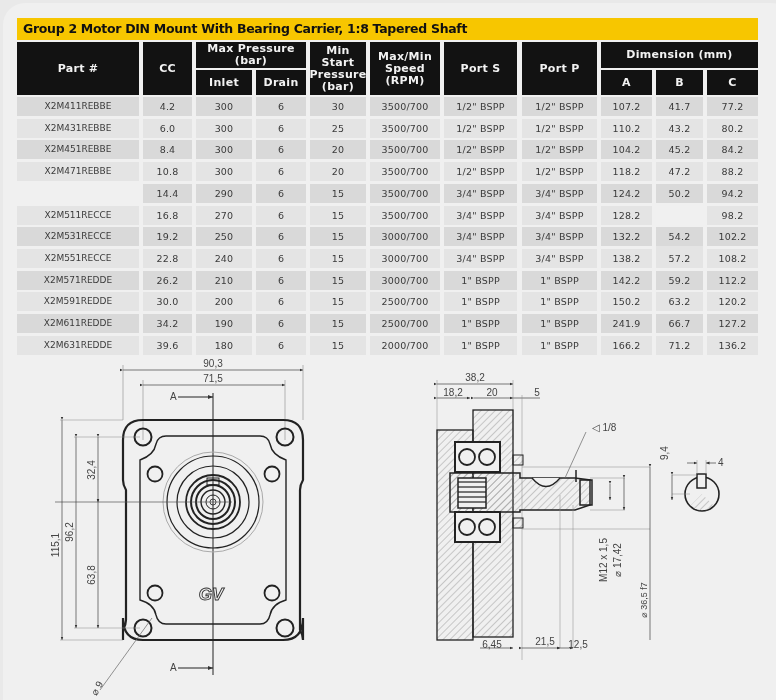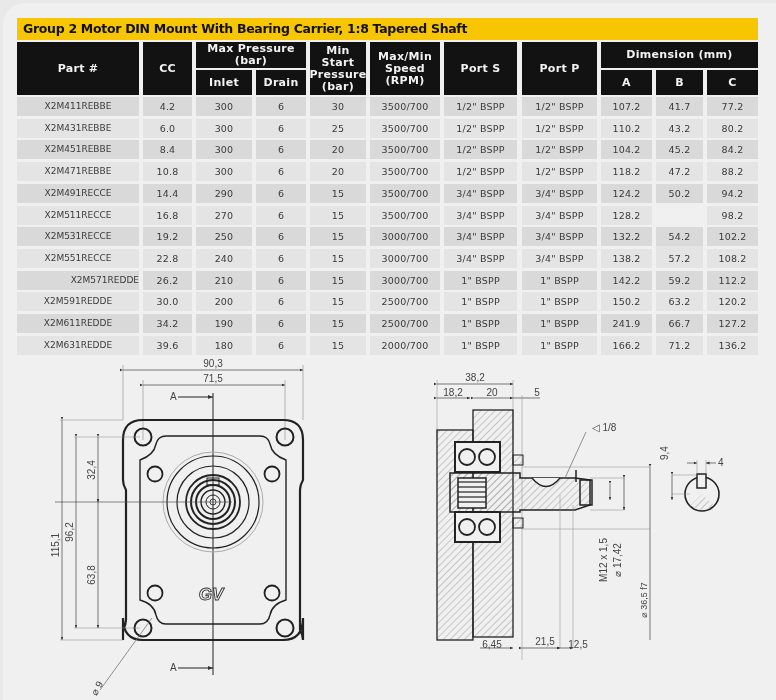--- a/index.html
+++ b/index.html
@@ -113,21 +113,20 @@
       <div class="cell" style="left: 239px; width: 50px;">6</div>
       <div class="cell" style="left: 293px; width: 56px;">20</div>
       <div class="cell" style="left: 353px; width: 70px;">3500/700</div>
       <div class="cell" style="left: 427px; width: 73px;">1/2" BSPP</div>
       <div class="cell" style="left: 505px; width: 75px;">1/2" BSPP</div>
       <div class="cell" style="left: 584px; width: 51px;">118.2</div>
       <div class="cell" style="left: 639px; width: 47px;">47.2</div>
       <div class="cell" style="left: 690px; width: 51px;">88.2</div>
     </div>
     <div class="row odd" style="top: 183.8px;">
-      <div class="cell part" style="left: 0px; width: 122px;">X2M491RECCE</div>
       <div class="cell" style="left: 126px; width: 49px;">14.4</div>
       <div class="cell" style="left: 179px; width: 56px;">290</div>
       <div class="cell" style="left: 239px; width: 50px;">6</div>
       <div class="cell" style="left: 293px; width: 56px;">15</div>
       <div class="cell" style="left: 353px; width: 70px;">3500/700</div>
       <div class="cell" style="left: 427px; width: 73px;">3/4" BSPP</div>
       <div class="cell" style="left: 505px; width: 75px;">3/4" BSPP</div>
       <div class="cell" style="left: 584px; width: 51px;">124.2</div>
       <div class="cell" style="left: 639px; width: 47px;">50.2</div>
       <div class="cell" style="left: 690px; width: 51px;">94.2</div>
@@ -165,21 +164,21 @@
       <div class="cell" style="left: 239px; width: 50px;">6</div>
       <div class="cell" style="left: 293px; width: 56px;">15</div>
       <div class="cell" style="left: 353px; width: 70px;">3000/700</div>
       <div class="cell" style="left: 427px; width: 73px;">3/4" BSPP</div>
       <div class="cell" style="left: 505px; width: 75px;">3/4" BSPP</div>
       <div class="cell" style="left: 584px; width: 51px;">138.2</div>
       <div class="cell" style="left: 639px; width: 47px;">57.2</div>
       <div class="cell" style="left: 690px; width: 51px;">108.2</div>
     </div>
     <div class="row odd" style="top: 270.6px;">
-      <div class="cell part" style="left: 0px; width: 122px; text-align: right;">X2M571REDDE</div>
+      <div class="cell part" style="left: 0px; width: 122px;">X2M571REDDE</div>
       <div class="cell" style="left: 126px; width: 49px;">26.2</div>
       <div class="cell" style="left: 179px; width: 56px;">210</div>
       <div class="cell" style="left: 239px; width: 50px;">6</div>
       <div class="cell" style="left: 293px; width: 56px;">15</div>
       <div class="cell" style="left: 353px; width: 70px;">3000/700</div>
       <div class="cell" style="left: 427px; width: 73px;">1" BSPP</div>
       <div class="cell" style="left: 505px; width: 75px;">1" BSPP</div>
       <div class="cell" style="left: 584px; width: 51px;">142.2</div>
       <div class="cell" style="left: 639px; width: 47px;">59.2</div>
       <div class="cell" style="left: 690px; width: 51px;">112.2</div>

